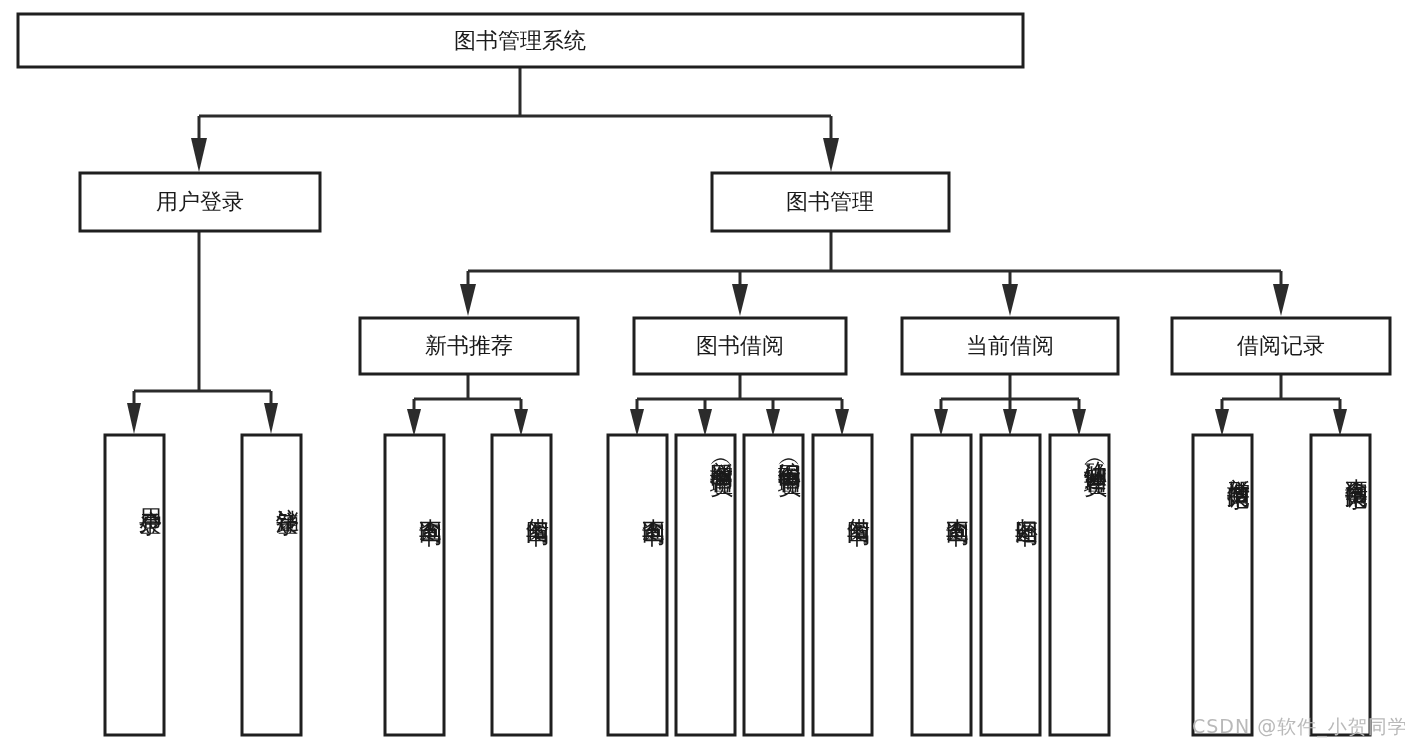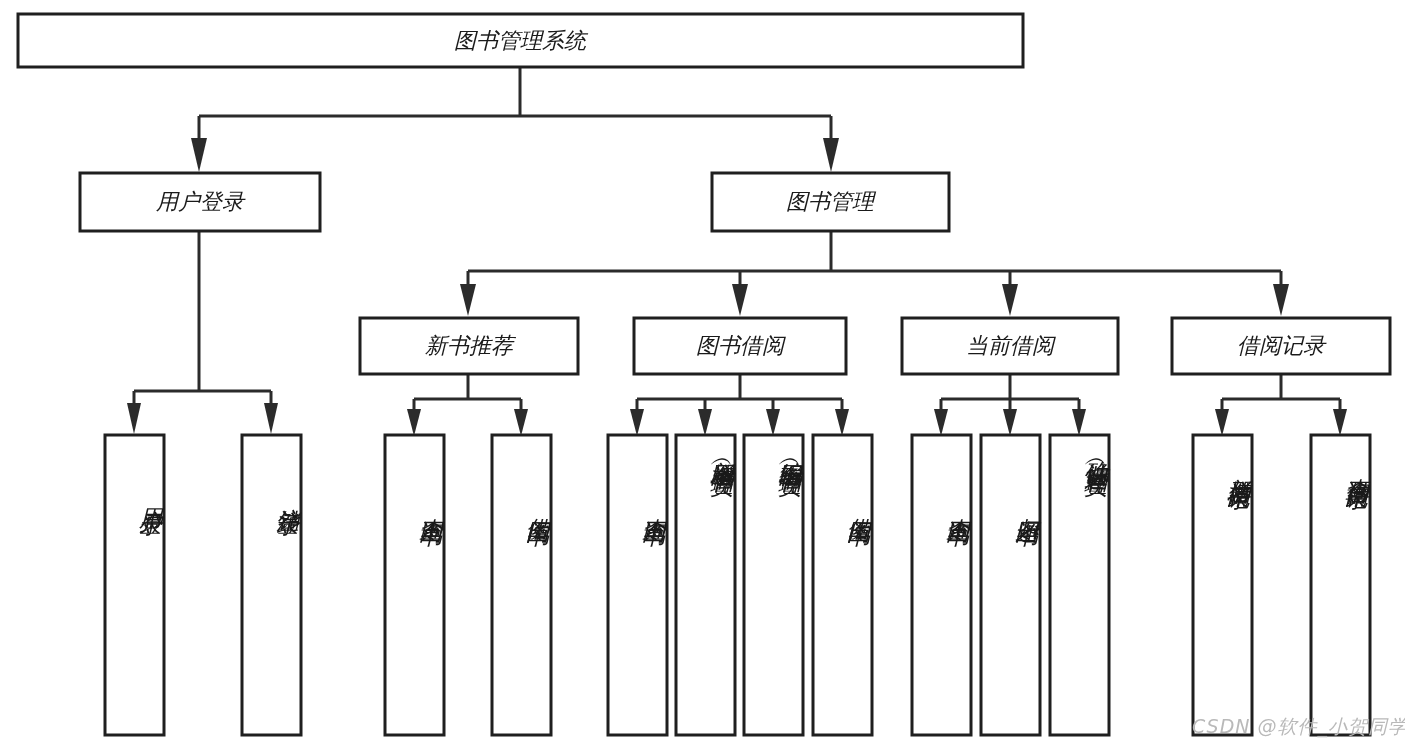--- a/index.html
+++ b/index.html
@@ -11,21 +11,20 @@
     width: 1405px;
     height: 747px;
     font-family: "DejaVu Sans", "Liberation Sans", sans-serif;
     overflow: hidden;
   }
   #diagram-root {
     position: relative;
     width: 1405px;
     height: 747px;
     background: #ffffff;
-    font-style: italic;
   }
   svg.diagram-svg {
     position: absolute;
     top: 0;
     left: 0;
     width: 1405px;
     height: 747px;
   }
   .node-box {
     fill: #ffffff;

